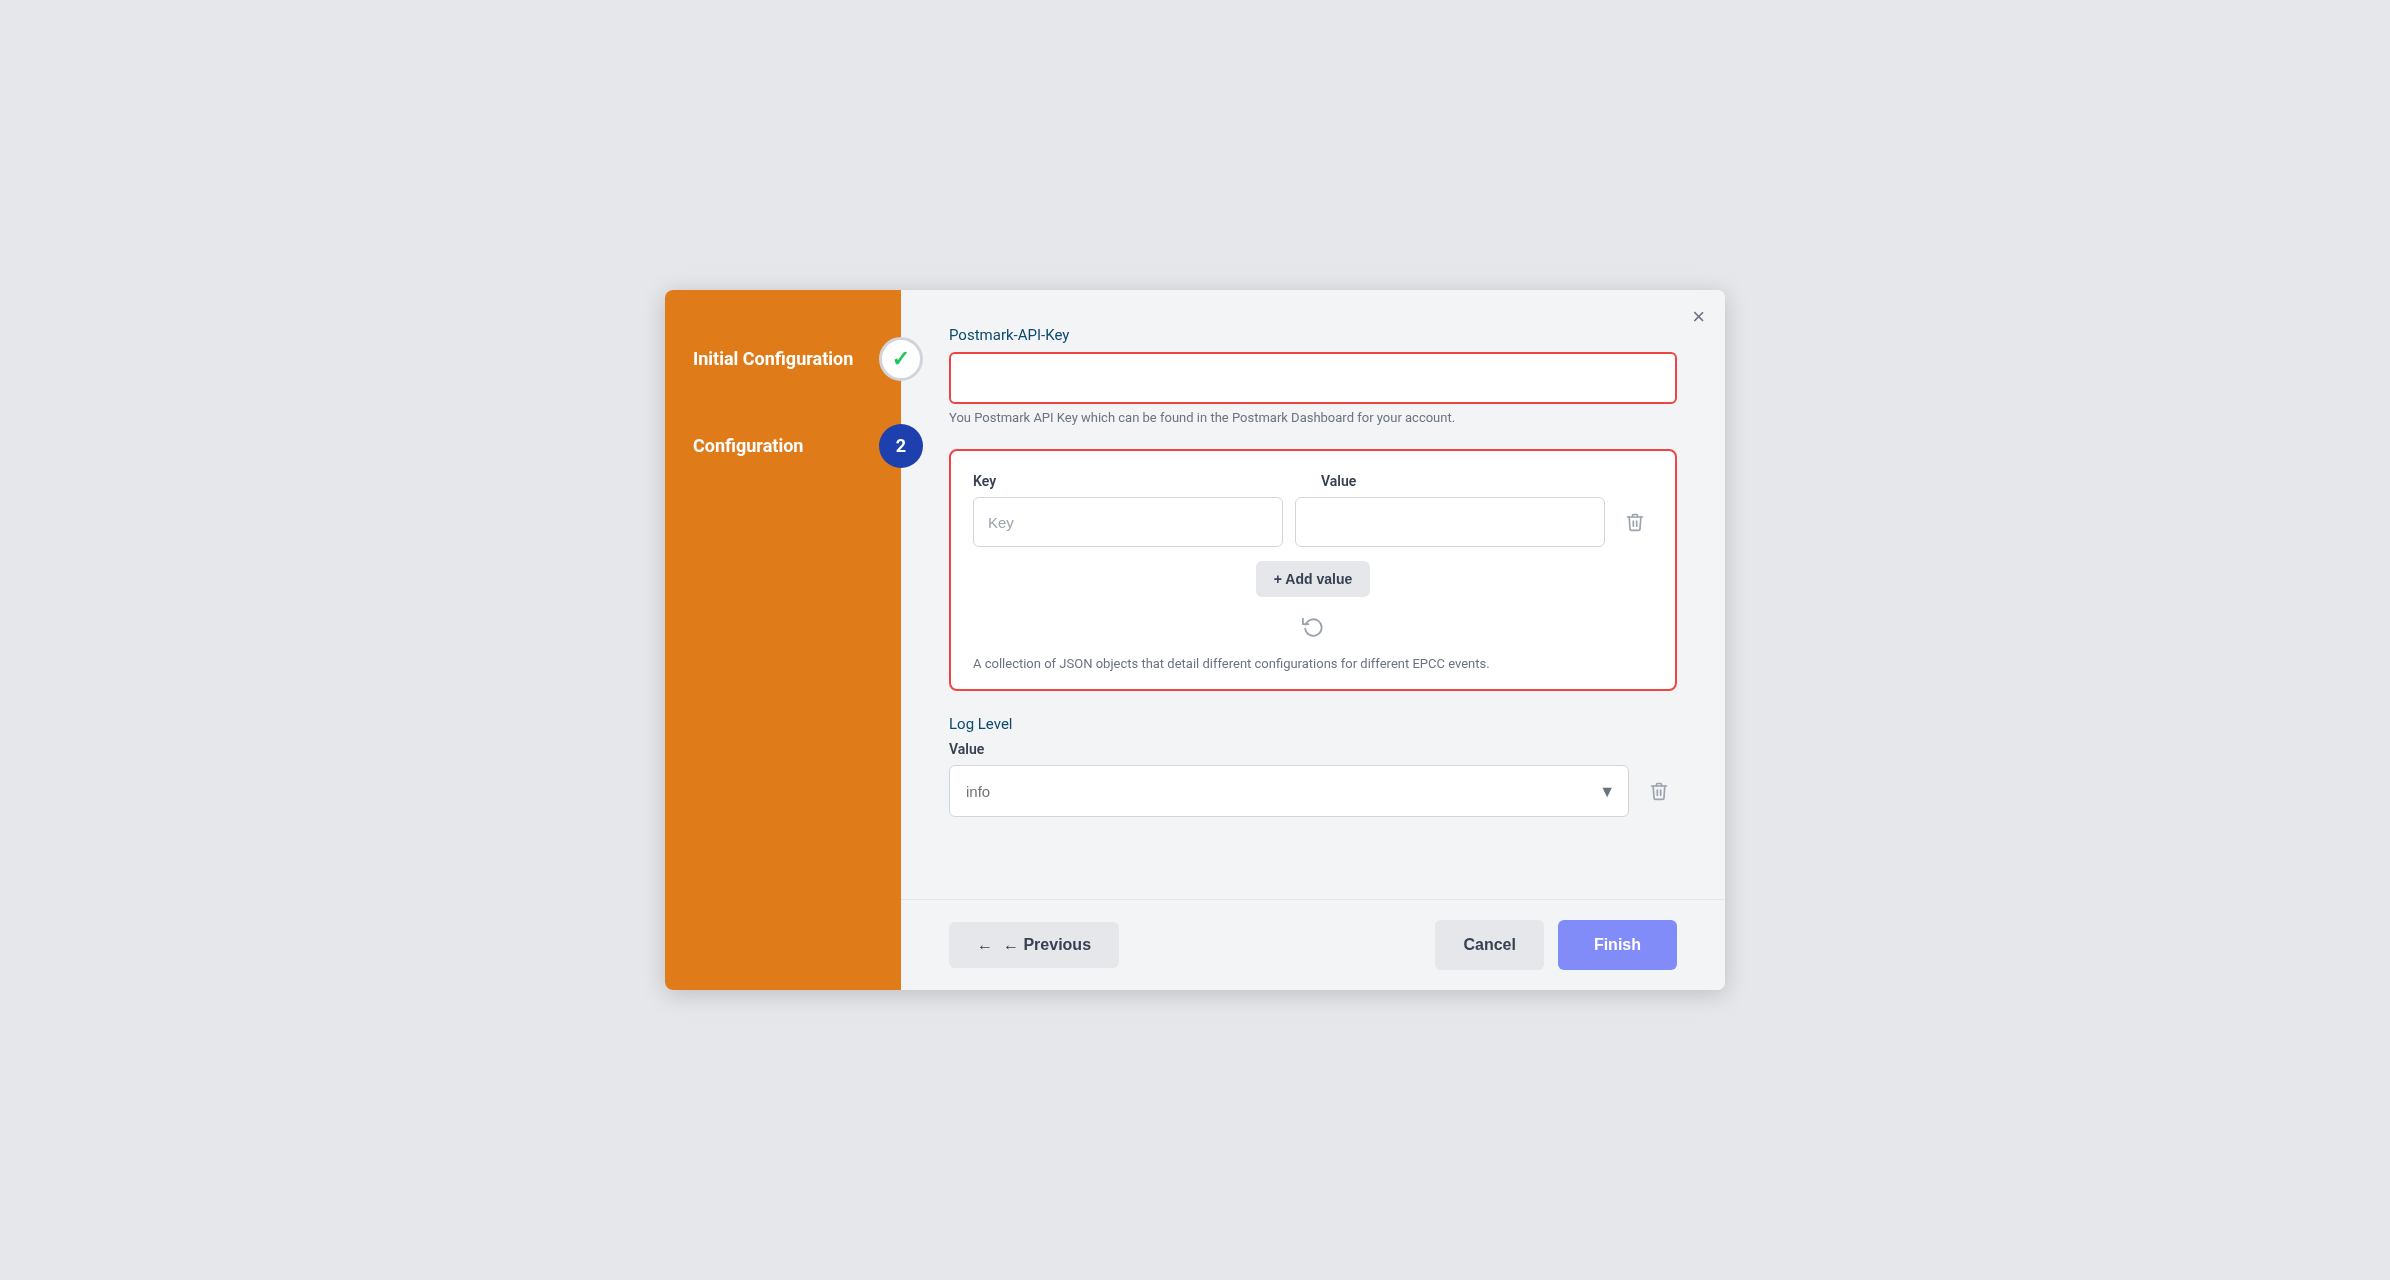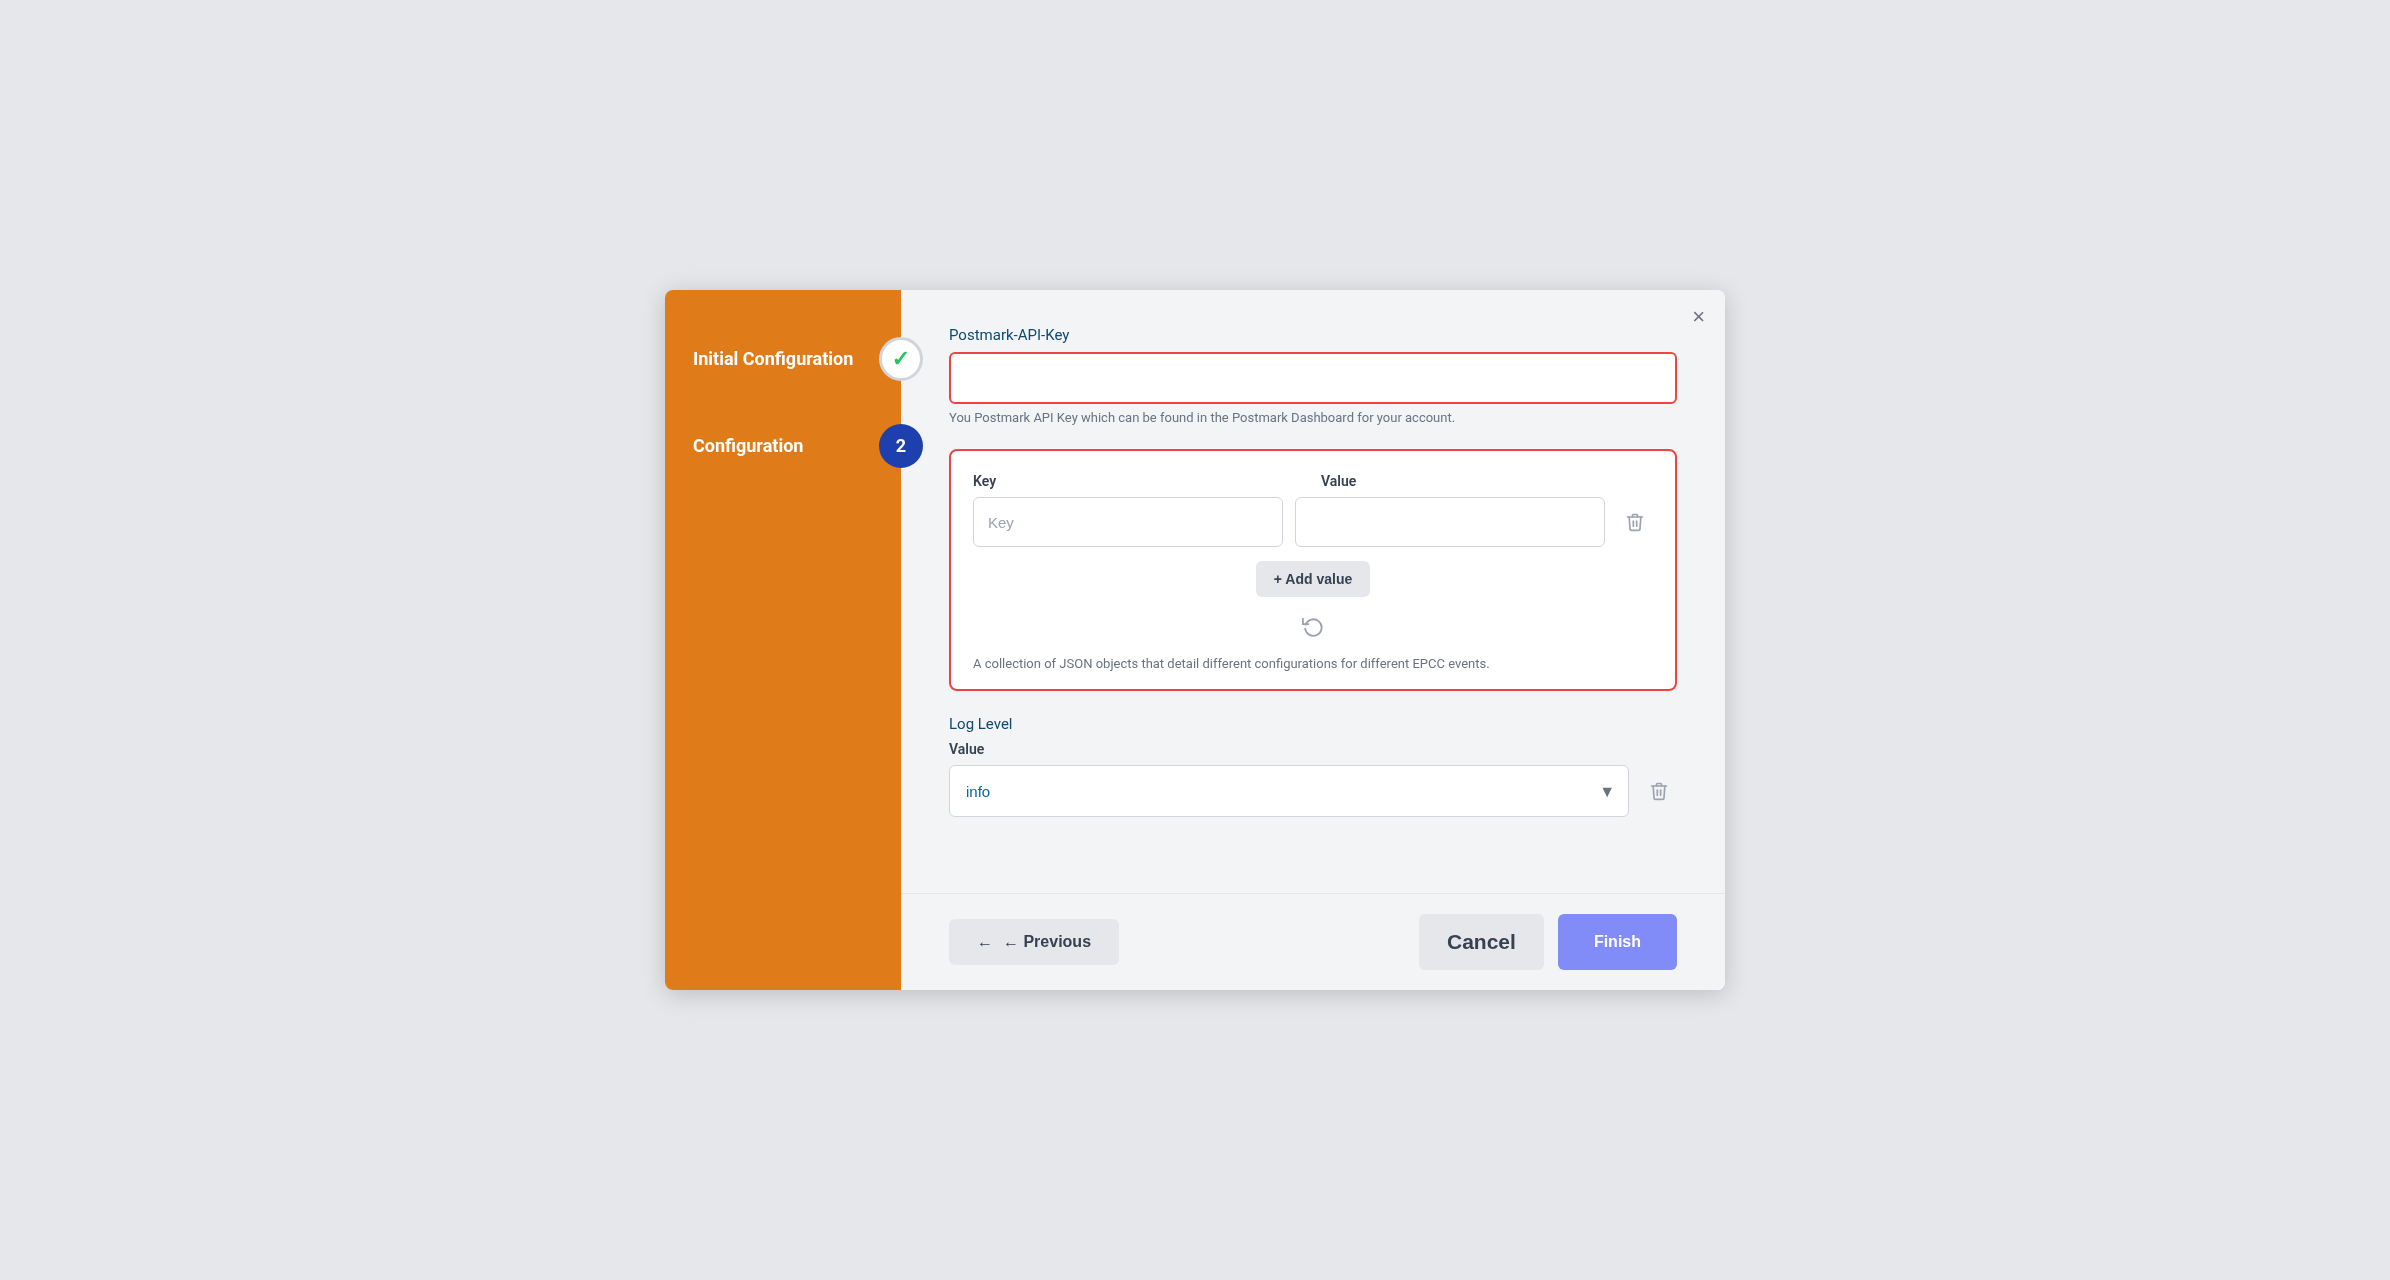--- a/index.html
+++ b/index.html
@@ -228,21 +228,21 @@
       max-width: 740px;
       position: relative;
     }
     .select-input {
       width: 100%;
       height: 52px;
       border: 1px solid #d1d5db;
       border-radius: 6px;
       padding: 0 40px 0 16px;
       font-size: 15px;
-      color: #0369a1;
+      color: #737373;
       background: white;
       appearance: none;
       cursor: pointer;
       outline: none;
     }
     .select-arrow {
       position: absolute;
       right: 14px;
       top: 50%;
       transform: translateY(-50%);
@@ -271,21 +271,21 @@
       cursor: pointer;
       display: flex;
       align-items: center;
       gap: 8px;
     }
     .cancel-btn {
       background: #e5e7eb;
       border: none;
       border-radius: 6px;
       padding: 16px 28px;
-      font-size: 21px;
+      font-size: 16px;
       font-weight: 600;
       color: #374151;
       cursor: pointer;
     }
     .finish-btn {
       background: #818cf8;
       border: none;
       border-radius: 6px;
       padding: 14px 36px;
       font-size: 16px;

